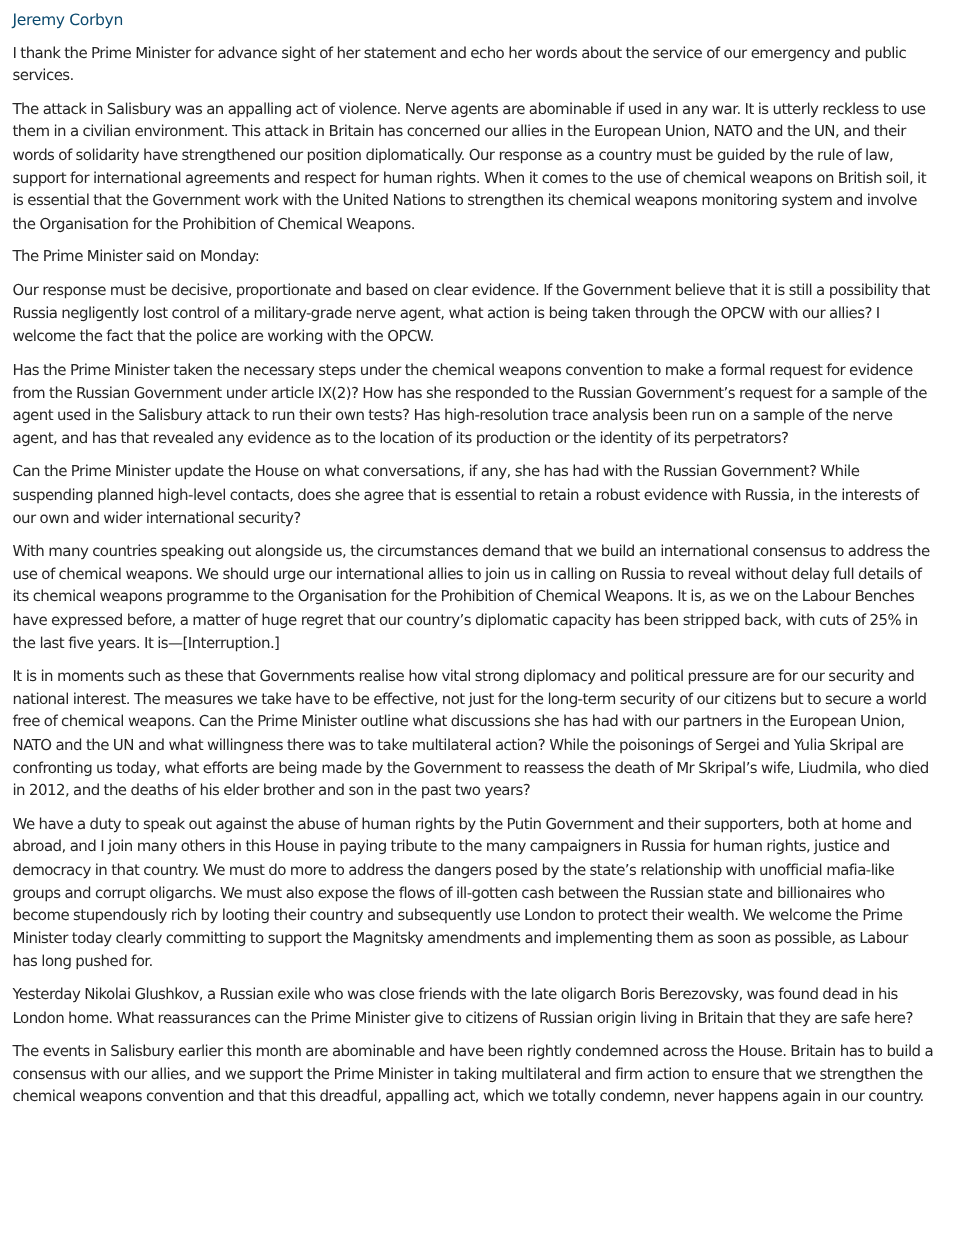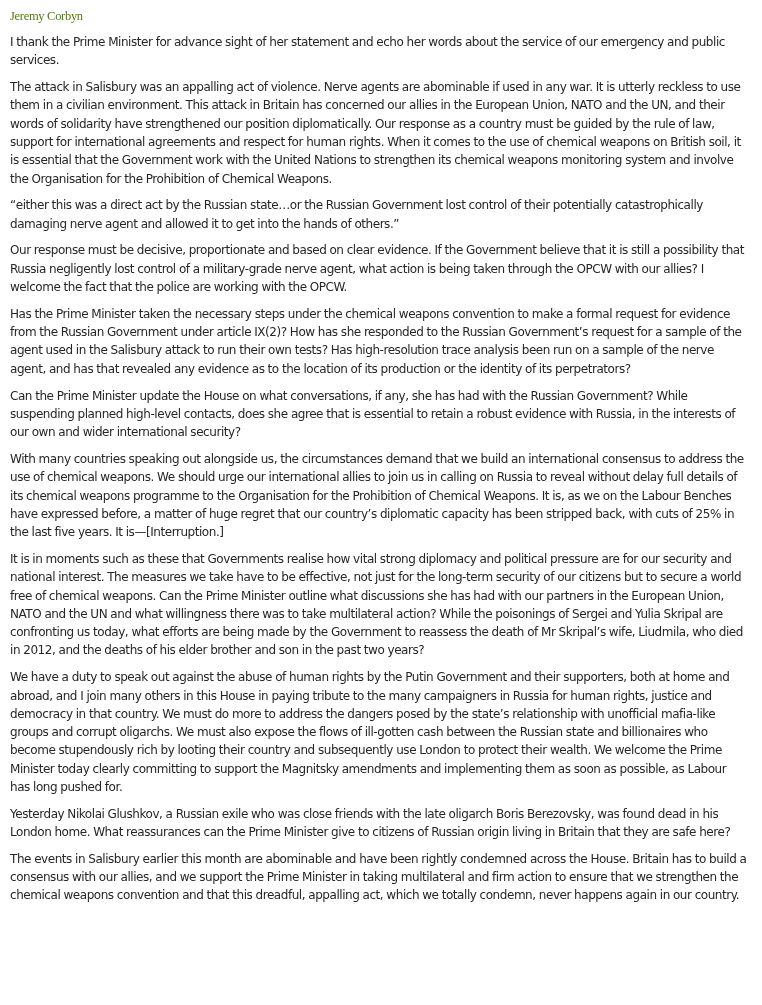--- a/index.html
+++ b/index.html
@@ -13,43 +13,42 @@
       overflow: hidden;
       font-family: "DejaVu Sans", sans-serif;
       color: #262626;
     }
     .page {
       padding: 6px 14px 0 10px;
       box-sizing: border-box;
       width: 762px;
     }
     .speaker {
-      color: #4d7c0f;
+      color: #0c4a6e;
       font-size: 12.5px;
       line-height: 16px;
       margin: 2px 0 9px 0;
       letter-spacing: -0.3px;
-      font-family: Liberation Serif, serif;
     }
     .para {
       font-size: 12px;
       line-height: 18.3px;
       margin: 0 0 8.5px 0;
       letter-spacing: -0.45px;
       word-spacing: -0.2px;
     }
   </style>
 </head>
 <body>
 
 <div class="page">
   <div class="speaker">Jeremy Corbyn</div>
   <p class="para">I thank the Prime Minister for advance sight of her statement and echo her words about the service of our emergency and public services.</p>
   <p class="para">The attack in Salisbury was an appalling act of violence. Nerve agents are abominable if used in any war. It is utterly reckless to use them in a civilian environment. This attack in Britain has concerned our allies in the European Union, NATO and the UN, and their words of solidarity have strengthened our position diplomatically. Our response as a country must be guided by the rule of law, support for international agreements and respect for human rights. When it comes to the use of chemical weapons on British soil, it is essential that the Government work with the United Nations to strengthen its chemical weapons monitoring system and involve the Organisation for the Prohibition of Chemical Weapons.</p>
-  <p class="para">“either this was a direct act by the Russian state…or the Russian Government lost control of their potentially catastrophically damaging nerve agent and allowed it to get into the hands of others.”</p>
+  <p class="para">The Prime Minister said on Monday:</p>
   <p class="para">Our response must be decisive, proportionate and based on clear evidence. If the Government believe that it is still a possibility that Russia negligently lost control of a military-grade nerve agent, what action is being taken through the OPCW with our allies? I welcome the fact that the police are working with the OPCW.</p>
   <p class="para">Has the Prime Minister taken the necessary steps under the chemical weapons convention to make a formal request for evidence from the Russian Government under article IX(2)? How has she responded to the Russian Government’s request for a sample of the agent used in the Salisbury attack to run their own tests? Has high-resolution trace analysis been run on a sample of the nerve agent, and has that revealed any evidence as to the location of its production or the identity of its perpetrators?</p>
   <p class="para">Can the Prime Minister update the House on what conversations, if any, she has had with the Russian Government? While suspending planned high-level contacts, does she agree that is essential to retain a robust evidence with Russia, in the interests of our own and wider international security?</p>
   <p class="para">With many countries speaking out alongside us, the circumstances demand that we build an international consensus to address the use of chemical weapons. We should urge our international allies to join us in calling on Russia to reveal without delay full details of its chemical weapons programme to the Organisation for the Prohibition of Chemical Weapons. It is, as we on the Labour Benches have expressed before, a matter of huge regret that our country’s diplomatic capacity has been stripped back, with cuts of 25% in the last five years. It is—[Interruption.]</p>
   <p class="para">It is in moments such as these that Governments realise how vital strong diplomacy and political pressure are for our security and national interest. The measures we take have to be effective, not just for the long-term security of our citizens but to secure a world free of chemical weapons. Can the Prime Minister outline what discussions she has had with our partners in the European Union, NATO and the UN and what willingness there was to take multilateral action? While the poisonings of Sergei and Yulia Skripal are confronting us today, what efforts are being made by the Government to reassess the death of Mr Skripal’s wife, Liudmila, who died in 2012, and the deaths of his elder brother and son in the past two years?</p>
   <p class="para">We have a duty to speak out against the abuse of human rights by the Putin Government and their supporters, both at home and abroad, and I join many others in this House in paying tribute to the many campaigners in Russia for human rights, justice and democracy in that country. We must do more to address the dangers posed by the state’s relationship with unofficial mafia-like groups and corrupt oligarchs. We must also expose the flows of ill-gotten cash between the Russian state and billionaires who become stupendously rich by looting their country and subsequently use London to protect their wealth. We welcome the Prime Minister today clearly committing to support the Magnitsky amendments and implementing them as soon as possible, as Labour has long pushed for.</p>
   <p class="para">Yesterday Nikolai Glushkov, a Russian exile who was close friends with the late oligarch Boris Berezovsky, was found dead in his London home. What reassurances can the Prime Minister give to citizens of Russian origin living in Britain that they are safe here?</p>
   <p class="para">The events in Salisbury earlier this month are abominable and have been rightly condemned across the House. Britain has to build a consensus with our allies, and we support the Prime Minister in taking multilateral and firm action to ensure that we strengthen the chemical weapons convention and that this dreadful, appalling act, which we totally condemn, never happens again in our country.</p>
 </div>
 

